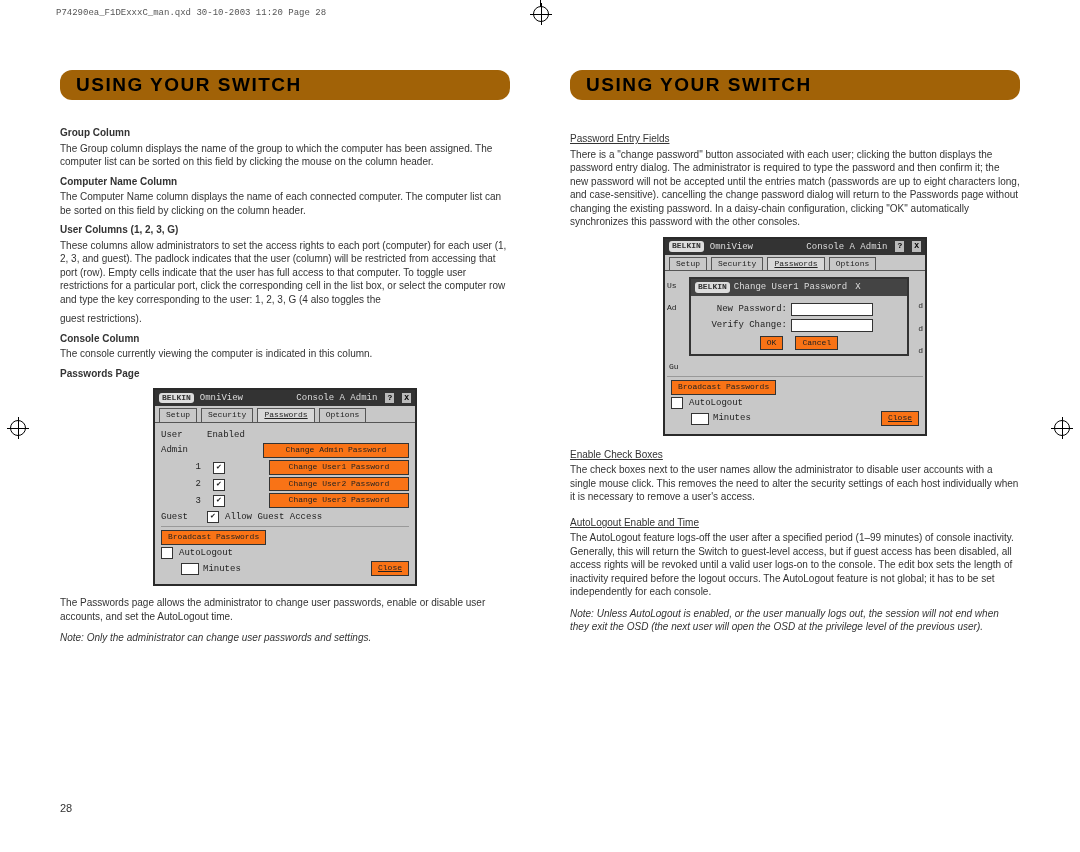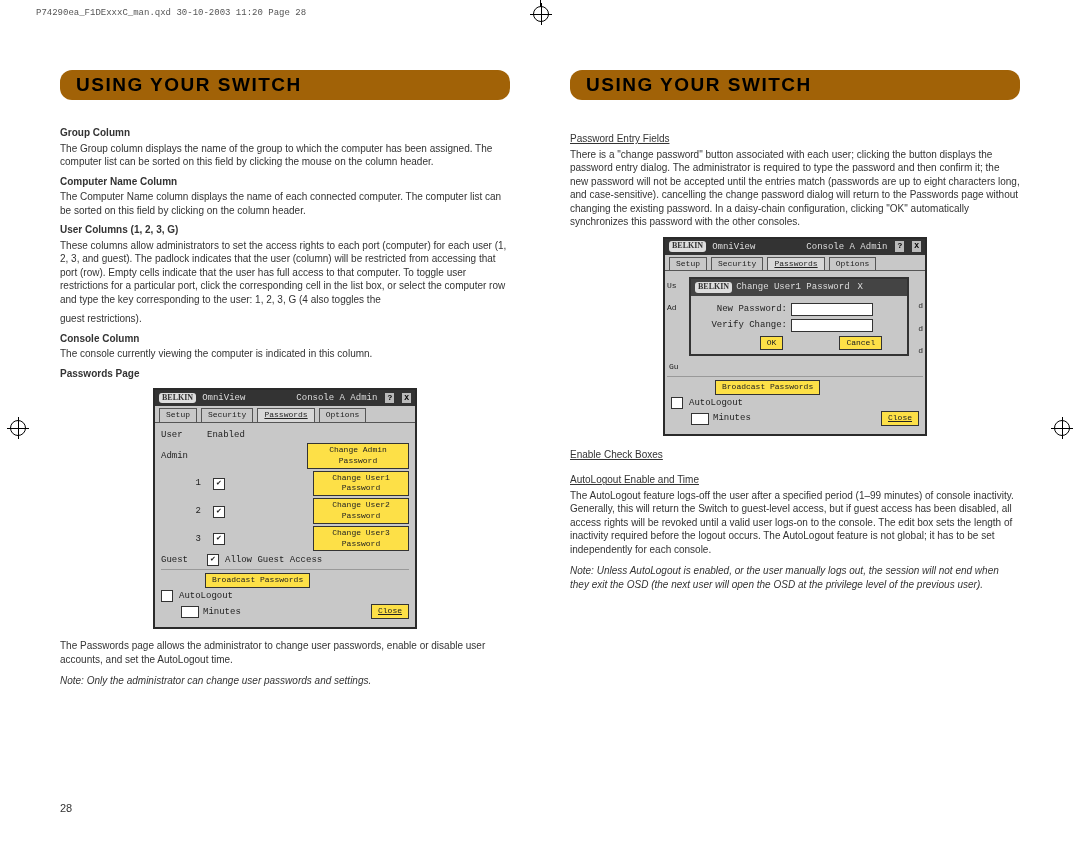--- a/index.html
+++ b/index.html
@@ -10,21 +10,21 @@
     color: #333;
     width: 1080px;
     height: 852px;
     position: relative;
     font-size: 10px;
     letter-spacing: 0px;
   }
   .header-line {
     position: absolute;
     top: 8px;
-    left: 36px;
+    left: 56px;
     font-family: "Courier New", monospace;
     font-size: 9px;
     color: #555;
   }
   .crop-mark-v-top {
     position: absolute;
     top: 0;
     left: 540px;
     width: 0;
     height: 20px;
@@ -120,21 +120,21 @@
   .osd-titlebar {
     background: #333;
     color: #ddd;
     padding: 2px 4px;
     display: flex;
     align-items: center;
     gap: 6px;
   }
   .osd-logo {
     background:#ddd; color:#333; border-radius:3px; padding:0 3px;
-    font-family: Liberation Serif, serif; font-size:8px; font-weight:bold;
+    font-family: Liberation Mono, monospace; font-size:8px; font-weight:bold;
   }
   .osd-titlebar .spacer { flex:1;}
   .osd-titlebar .wbtn { background:#bbb; color:#000; padding:0 2px; margin-left:2px; font-weight:bold; font-size:8px;}
   .osd-tabs { display:flex; border-bottom:1px solid #555; background:#c8c8c8; padding-top:2px;}
   .osd-tab {
     border:1px solid #555;
     border-bottom:none;
     padding:1px 6px;
     margin-left:4px;
     background:#c8c8c8;
@@ -143,22 +143,22 @@
   .osd-tab.front { background:#d8d8d8; text-decoration:underline;}
   .osd-body { padding:4px 6px 6px 6px; background:#c8c8c8;}
   .osd-row { display:flex; align-items:center; gap:6px; margin:2px 0;}
   .osd-col-user { width:40px;}
   .osd-col-en { width:50px;}
   .osd-chk {
     display:inline-block; width:10px;height:10px;border:1px solid #333;background:#fff;
     text-align:center; line-height:8px; font-size:8px;
   }
   .osd-btn {
-    border:1px solid #333; background:#fde047;
-    padding:1px 6px; font-size:8px;margin-left:44px;
+    border:1px solid #333; background:#f97316;
+    padding:1px 6px; font-size:8px;
   }
   .osd-sep { border-top:1px solid #999; margin:3px 0;}
   .osd-input { display:inline-block; border:1px solid #333; background:#fff; width:16px; height:10px;}
 
   .osd2-sub {
     position:relative;
     margin:4px 4px 6px 4px;
     border:2px solid #333;
     background:#c8c8c8;
   }
@@ -343,20 +343,21 @@
             <span style="display:flex;gap:4px;align-items:center;padding-left:20px">
               <span class="osd-input"></span>
               <span>Minutes</span>
             </span>
             <span class="osd-btn"><u>Close</u></span>
           </div>
         </div>
       </div>
 
       <div class="sec-head-u">Enable Check Boxes</div>
+      <p>The check boxes next to the user names allow the administrator to disable user accounts with a single mouse click. This removes the need to alter the security settings of each host individually when it is necessary to remove a user's access.</p>
 
       <div class="sec-head-u">AutoLogout Enable and Time</div>
       <p>The AutoLogout feature logs-off the user after a specified period (1–99 minutes) of console inactivity. Generally, this will return the Switch to guest-level access, but if guest access has been disabled, all access rights will be revoked until a valid user logs-on to the console. The edit box sets the length of inactivity required before the logout occurs. The AutoLogout feature is not global; it has to be set independently for each console.</p>
 
       <p class="note">Note: Unless AutoLogout is enabled, or the user manually logs out, the session will not end when they exit the OSD (the next user will open the OSD at the privilege level of the previous user).</p>
     </div>
   </div>
 
 </div>
 

